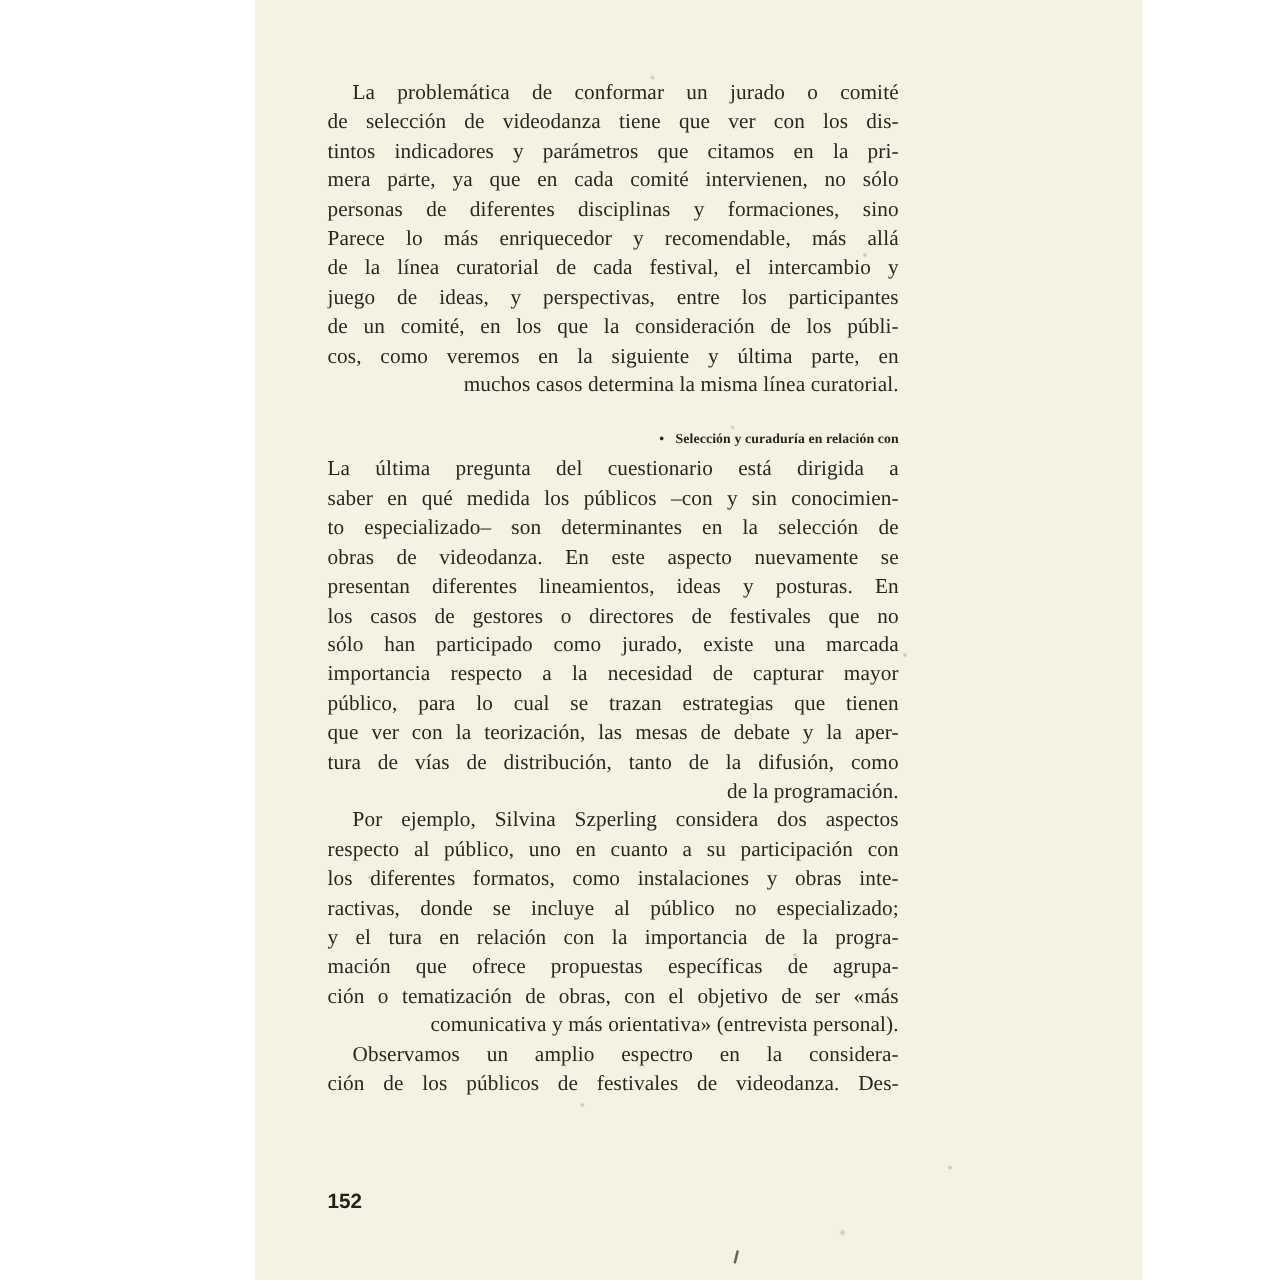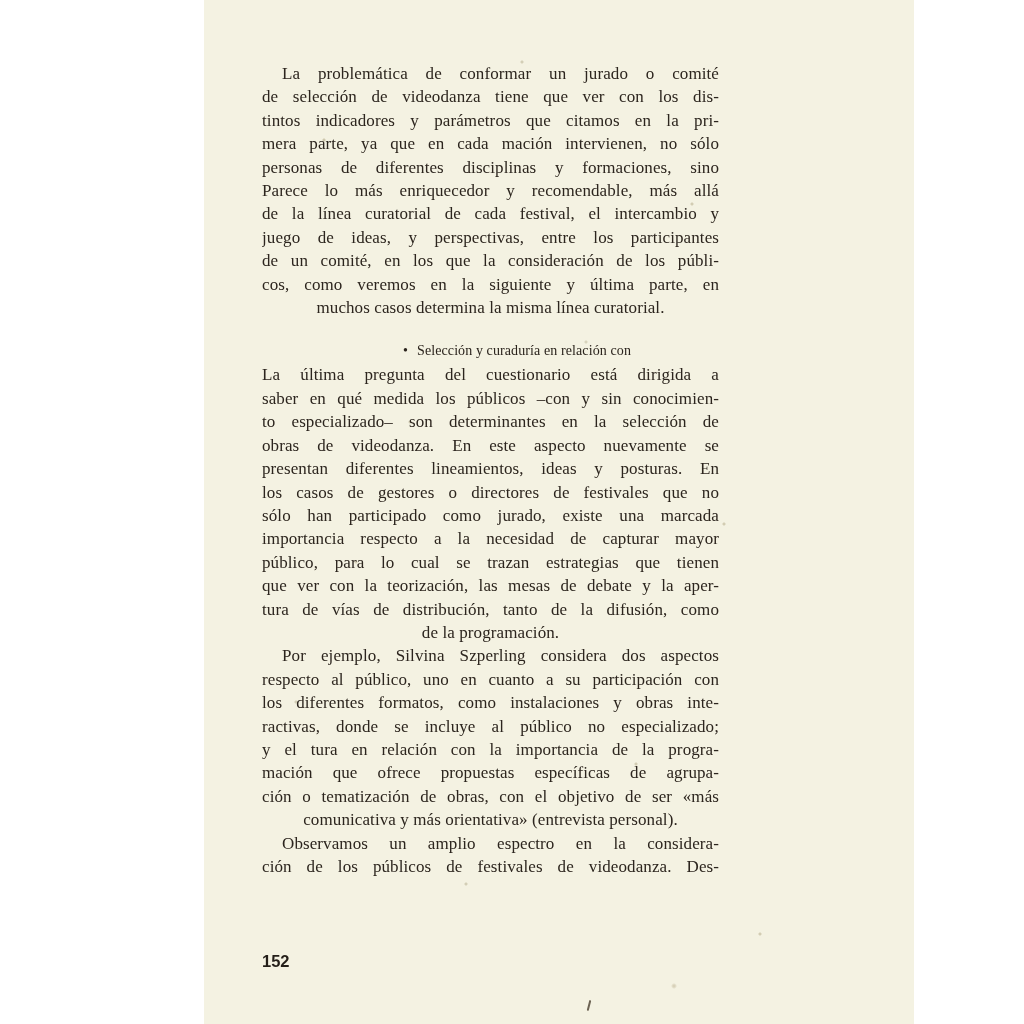--- a/index.html
+++ b/index.html
@@ -43,26 +43,26 @@
     left: 58px; top: 62px;
     width: 457px;
     color: #2c251e;
     font-size: 17px;
     line-height: 23.4px;
     letter-spacing: 0.1px;
   }
   .para { margin: 0; }
   .line { overflow: hidden; }
   .j    { text-align: justify; text-align-last: justify; }
-  .last { text-align: center; text-align-last: auto; }
+  .last { text-align: right; text-align-last: auto; }
   .ind  { text-indent: 20px; }
   .heading {
-    font-weight: 400;
+    font-weight: 700;
     margin: 20px 0 0 53px;
-    font-size: 14px;
+    font-size: 11px;
     line-height: 24px;
     color: #2a231c;
   }
   .bullet { margin-right: 9px; }
   .pagenum {
     position: absolute;
     left: 58px; top: 952px;
     font-family: "Liberation Sans", sans-serif;
     font-weight: 700;
     font-size: 16.5px;
@@ -73,21 +73,21 @@
 <body>
 
 <div class="paper">
 
   <div class="textblock">
 
     <div class="para">
       <div class="line j ind">La problemática de conformar un jurado o comité</div>
       <div class="line j">de selección de videodanza tiene que ver con los dis-</div>
       <div class="line j">tintos indicadores y parámetros que citamos en la pri-</div>
-      <div class="line j">mera parte, ya que en cada mación intervienen, no sólo</div>
+      <div class="line j">mera parte, ya que en cada comité intervienen, no sólo</div>
       <div class="line j">personas de diferentes disciplinas y formaciones, sino</div>
       <div class="line j">Parece lo más enriquecedor y recomendable, más allá</div>
       <div class="line j">de la línea curatorial de cada festival, el intercambio y</div>
       <div class="line j">juego de ideas, y perspectivas, entre los participantes</div>
       <div class="line j">de un comité, en los que la consideración de los públi-</div>
       <div class="line j">cos, como veremos en la siguiente y última parte, en</div>
       <div class="line last">muchos casos determina la misma línea curatorial.</div>
     </div>
 
     <div class="heading">

